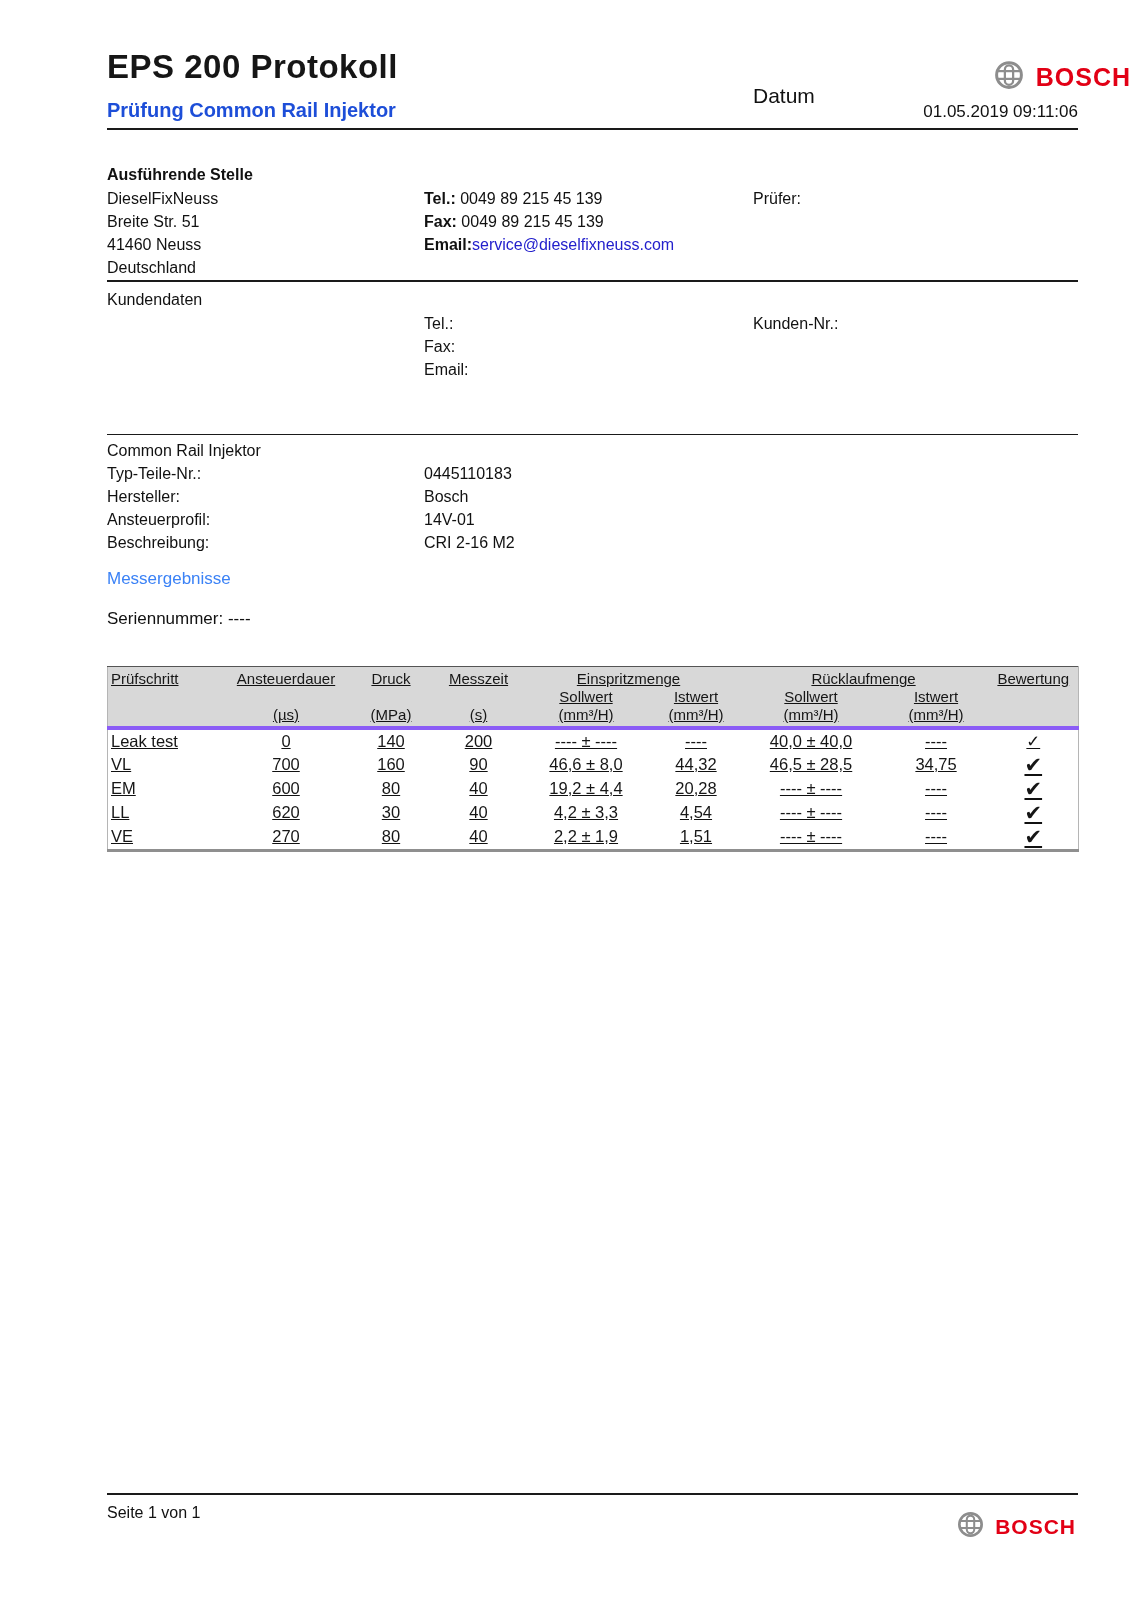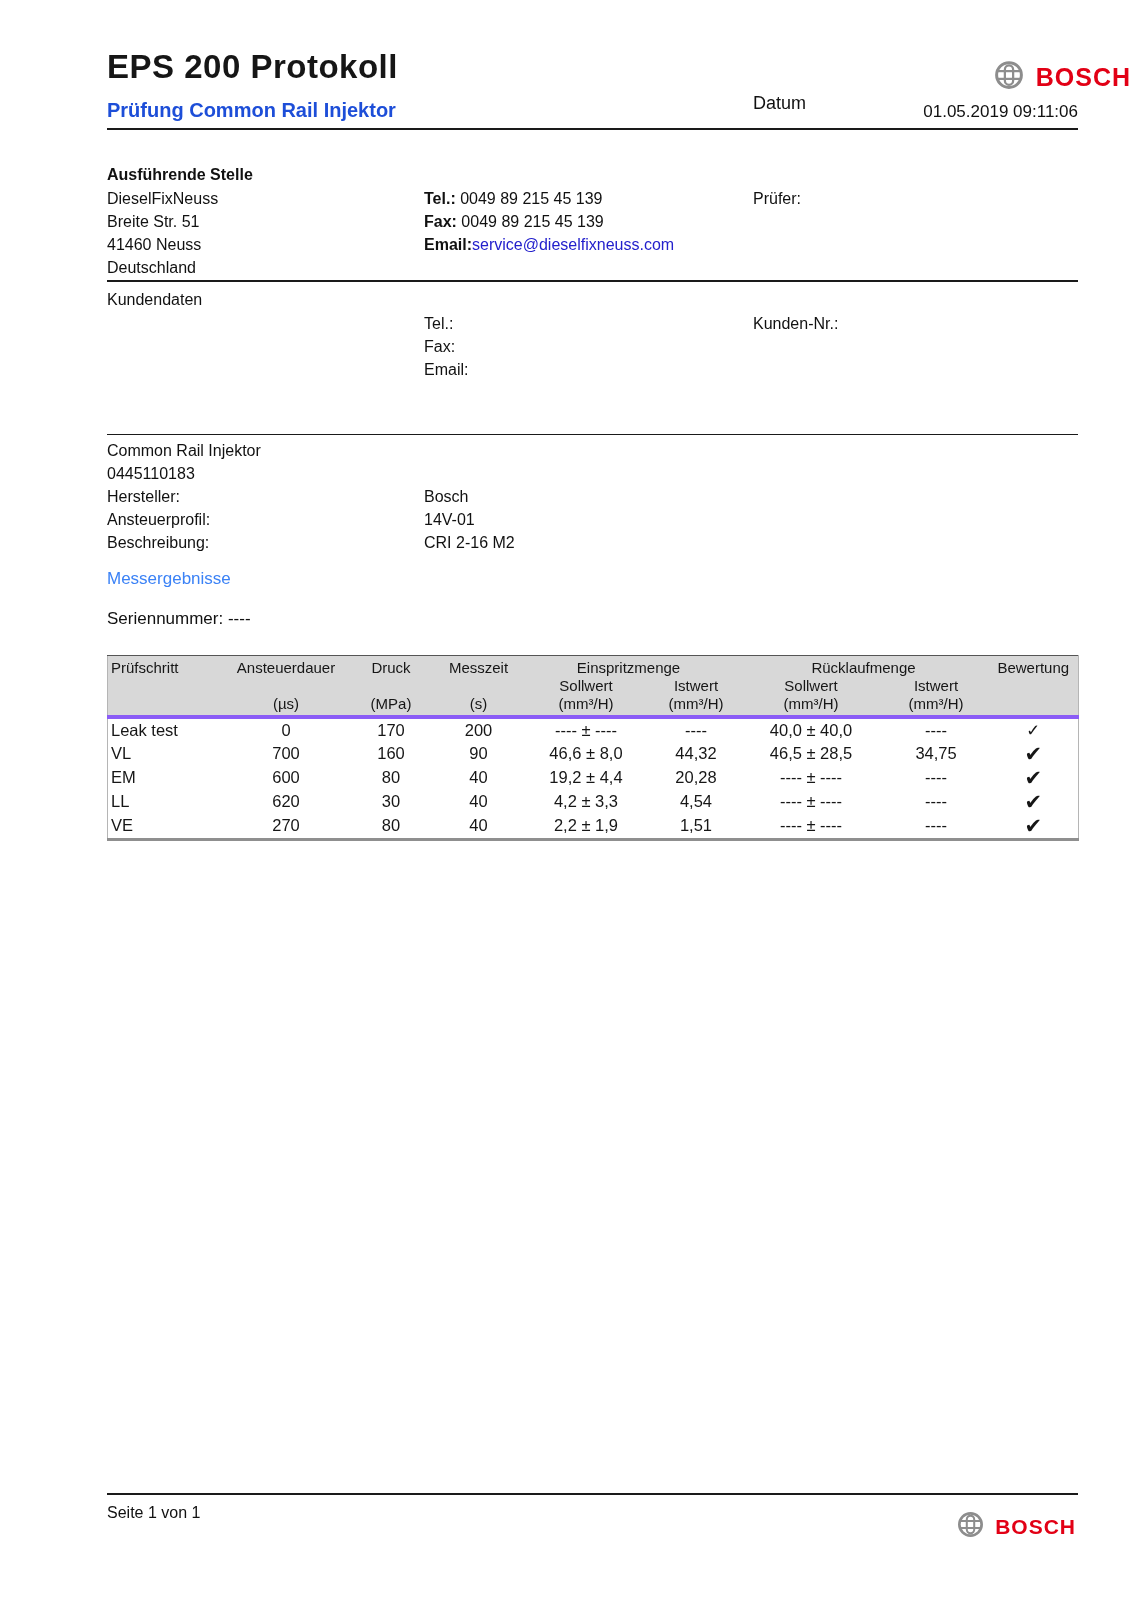--- a/index.html
+++ b/index.html
@@ -18,45 +18,45 @@
     margin:50px 0 0 0;
     font-size:33px;font-weight:700;letter-spacing:.5px;line-height:34px;color:#161616;
   }
   .brand{position:absolute;top:60px;right:0;display:flex;align-items:center;gap:12px;}
   .brand .bosch-word{font-size:25px;font-weight:700;letter-spacing:1px;color:#e20015;}
   .subtitle-row{
     position:relative;margin-top:15px;padding-bottom:6px;
     border-bottom:2px solid #1a1a1a;
   }
   .subtitle{font-size:20px;font-weight:700;color:#1d4ed8;}
-  .datum-label{position:absolute;left:646px;bottom:14px;font-size:18px;}
+  .datum-label{position:absolute;left:646px;bottom:20px;font-size:21px;}
   .datum-value{position:absolute;right:0;bottom:6px;font-size:17px;}
 
   
   .sec{display:grid;grid-template-columns:317px 329px 1fr;}
   .line{font-size:16px;line-height:23px;}
   .sec-heading{font-size:16px;line-height:25px;}
   .bold{font-weight:700;}
   .offset-top{padding-top:25px;}
   a.email-link{color:#2320cc;text-decoration:none;}
 
   .sec-exec{padding-top:32px;padding-bottom:1px;border-bottom:2.5px solid #1a1a1a;}
   .sec-kunden{padding-top:5px;padding-bottom:53px;border-bottom:1.5px solid #1a1a1a;}
   .sec-injektor{padding-top:4px;}
   .kv{display:grid;grid-template-columns:317px 1fr;}
 
   .h2-messergebnisse{margin:13px 0 0 0;font-size:17px;font-weight:400;line-height:24px;color:#3b82f6;}
   .seriennummer{margin-top:18px;font-size:17px;line-height:20px;}
 
   
   table.results{
-    margin-top:26px;width:971px;border-collapse:collapse;table-layout:fixed;
+    margin-top:37px;width:971px;border-collapse:collapse;table-layout:fixed;
     border-top:1.5px solid #555;
     border-bottom:3px solid #8f8f8f;
-    border-left:1px solid #b5b5b5;border-right:1px solid #b5b5b5;
+    border-left:1px solid #b5b5b5;border-right:1px solid #b5b5b5;text-decoration:underline;
   }
   table.results thead th{
     background:#d8d8d8;font-weight:400;font-size:15px;line-height:18px;
     padding:0;text-align:center;color:#161616;
   }
   table.results thead tr.hrow1 th{padding-top:3px;}
   table.results thead tr.hrow3 th{border-bottom:4px solid #8b5cf6;padding-bottom:2px;}
   table.results thead th.al{text-align:left;padding-left:3px;}
   table.results td{
     font-size:16.5px;height:22.5px;padding:0;text-align:center;color:#161616;white-space:nowrap;
@@ -129,20 +129,21 @@
         <div class="line">Email:</div>
       </div>
       <div class="offset-top">
         <div class="line">Kunden-Nr.:</div>
       </div>
     </div>
 
     <div class="sec-injektor">
       <div class="line">Common Rail Injektor</div>
       <div class="kv">
+        <span class="line">Typ-Teile-Nr.:</span>
         <span class="line">0445110183</span>
       </div>
       <div class="kv">
         <span class="line">Hersteller:</span>
         <span class="line">Bosch</span>
       </div>
       <div class="kv">
         <span class="line">Ansteuerprofil:</span>
         <span class="line">14V-01</span>
       </div>
@@ -197,21 +198,21 @@
           <th>(mm³/H)</th>
           <th>(mm³/H)</th>
           <th>(mm³/H)</th>
           <th></th>
         </tr>
       </thead>
       <tbody>
         <tr>
           <td class="al">Leak test</td>
           <td>0</td>
-          <td>170</td>
+          <td>140</td>
           <td>200</td>
           <td>---- ± ----</td>
           <td>----</td>
           <td>40,0 ± 40,0</td>
           <td>----</td>
           <td class="checkcell">✓</td>
         </tr>
         <tr>
           <td class="al">VL</td>
           <td>700</td>

